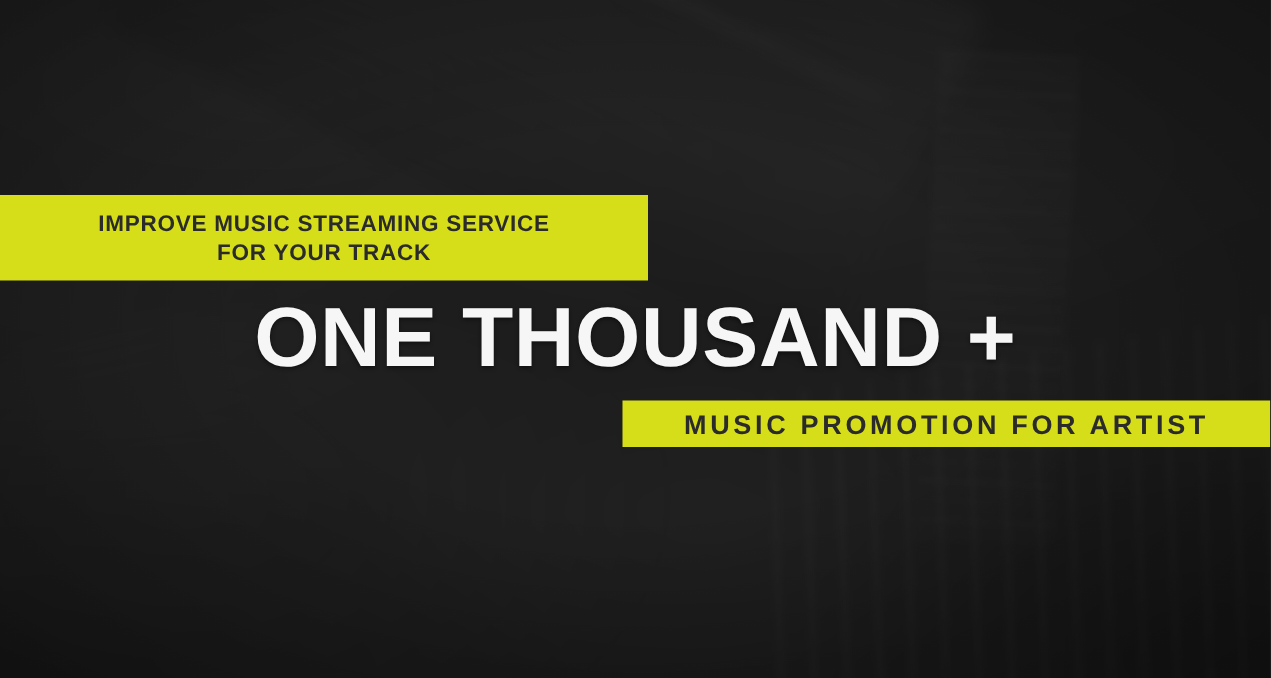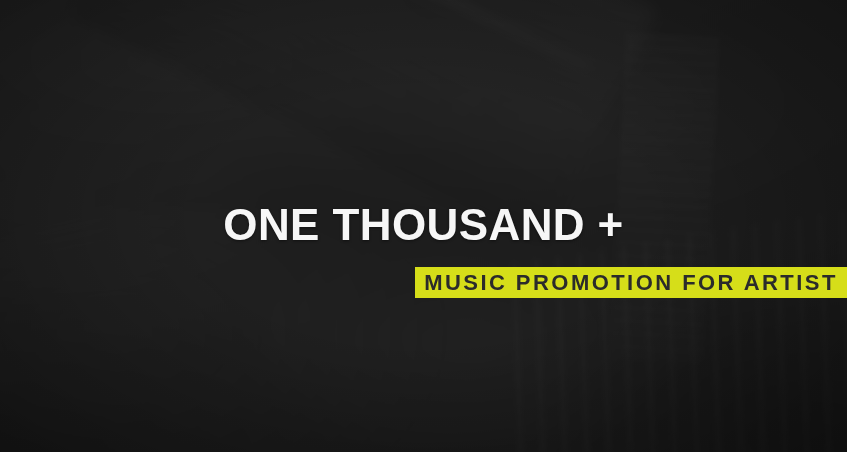--- a/index.html
+++ b/index.html
@@ -140,21 +140,21 @@
     white-space: nowrap;
   }
 
   .headline {
     position: absolute;
     left: 0;
     top: 199px;
     width: 847px;
     text-align: center;
     color: #f6f6f6;
-    font-size: 44px;
+    font-size: 56px;
     font-weight: bold;
     letter-spacing: 0.4px;
     line-height: 52px;
     text-shadow: 0 1px 3px rgba(0,0,0,0.45);
   }
 
   .promo-bar {
     position: absolute;
     left: 415px;
     width: 432px;
@@ -162,21 +162,21 @@
     background: #d6de19;
     display: flex;
     align-items: center;
     justify-content: center;
     box-sizing: border-box;
   }
   .promo-bar-1 { top: 267px; }
   .promo-bar-2 { top: 309px; }
   .promo-text {
     color: #2b2b2b;
-    font-size: 22px;
+    font-size: 18px;
     font-weight: bold;
     letter-spacing: 2.6px;
     line-height: 20px;
     white-space: nowrap;
   }
   .promo-bar-1 .promo-text { letter-spacing: 2.45px; }
   .promo-bar-2 .promo-text { letter-spacing: 3.1px; }
 </style>
 </head>
 <body>
@@ -189,20 +189,24 @@
     <div class="bg-neck-edge"></div>
     <div class="bg-fretboard"></div>
     <div class="bg-strings"></div>
     <div class="bg-body"></div>
     <div class="bg-scrim"></div>
     <div class="bg-vignette"></div>
   </div>
 
   <div class="content">
 
+    <div class="tagline-banner">
+      <div class="tagline-line">IMPROVE MUSIC STREAMING SERVICE</div>
+      <div class="tagline-line">FOR YOUR TRACK</div>
+    </div>
 
     <div class="headline">ONE THOUSAND +</div>
 
     <div class="promo-bar promo-bar-1">
       <span class="promo-text">MUSIC PROMOTION FOR ARTIST</span>
     </div>
 
 
   </div>
 </div>

